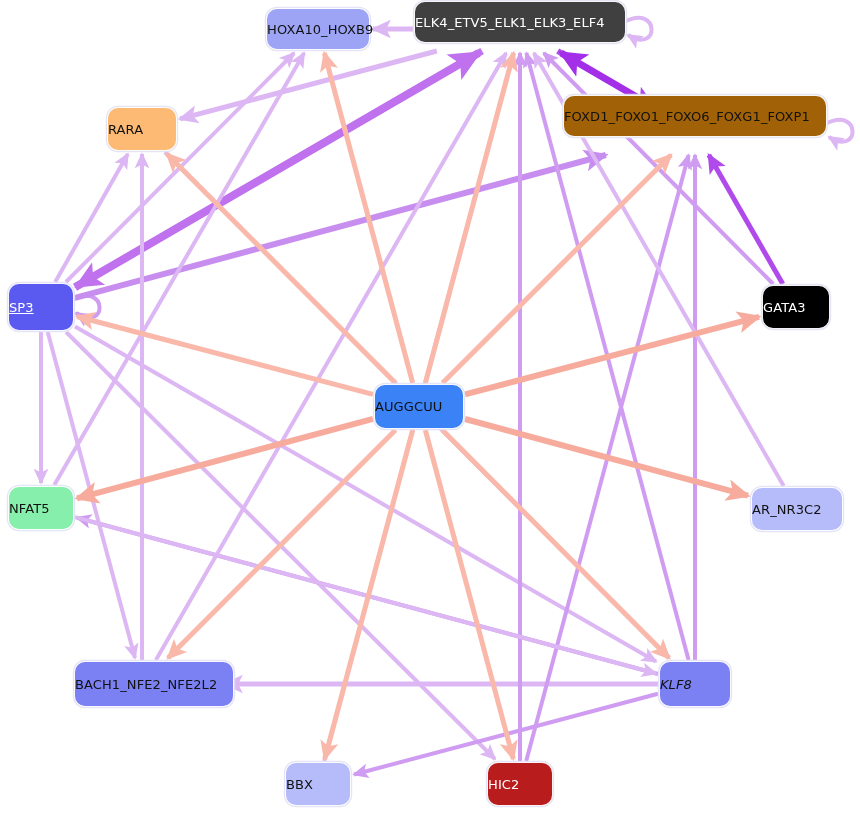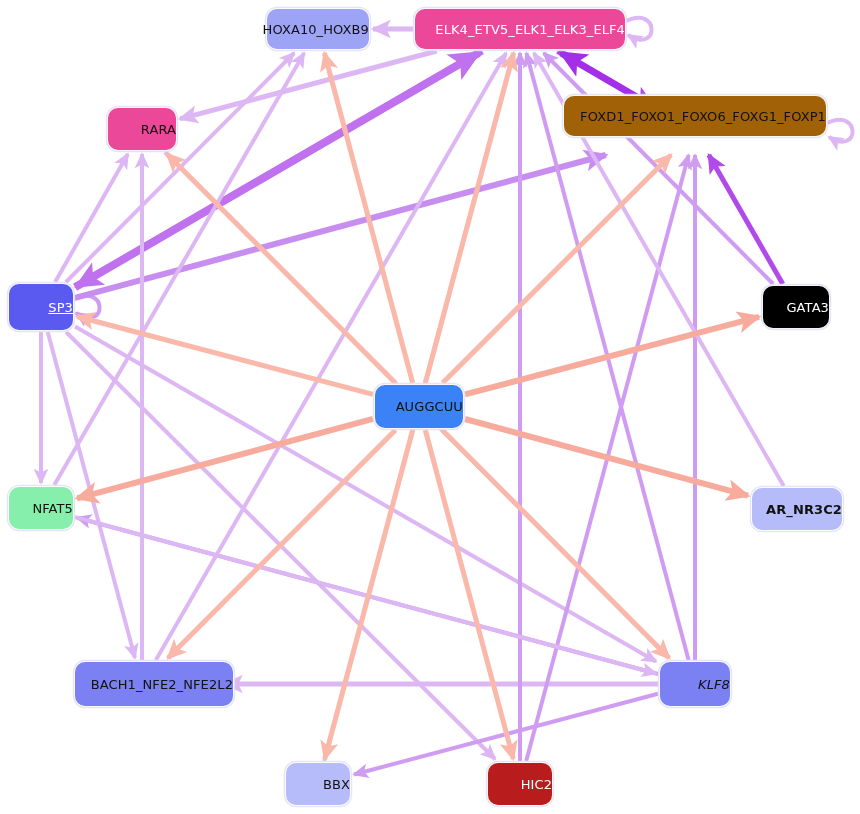--- a/index.html
+++ b/index.html
@@ -22,21 +22,21 @@
     left: 0;
     top: 0;
     width: 860px;
     height: 814px;
   }
   .node {
     position: absolute;
     box-sizing: border-box;
     display: flex;
     align-items: center;
-    justify-content: flex-end;
+    justify-content: flex-start;
     border-radius: 11px;
     border: 1.2px solid rgba(255,255,255,0.95);
     box-shadow: 0 0 0 1.2px rgba(225,225,245,0.9);
     font-size: 13px;
     letter-spacing: 0.1px;
     white-space: nowrap;
     z-index: 5;
     user-select: none;
   }
   .node-label {
@@ -204,42 +204,42 @@
         <path stroke="#f9b8a9" stroke-width="5" fill="none" stroke-linecap="butt" marker-end="url(#ah-f9b8a9)" d="M412.7,430.0 L324.7,759.0"></path>
       </g>
       <g>
         <path stroke="#f9b8a9" stroke-width="5" fill="none" stroke-linecap="butt" marker-end="url(#ah-f9b8a9)" d="M425.3,430.0 L513.3,759.0"></path>
       </g>
     </svg>
   <div id="node-layer">
       <div class="node" style="left: 266px; top: 8px; width: 104px; height: 42px; background: rgb(157, 164, 246); color: rgb(17, 17, 17);">
         <span class="node-label">HOXA10_HOXB9</span>
       </div>
-      <div class="node" style="left: 414px; top: 8px; width: 212px; height: 42px; background: #ec4899; color: rgb(255, 255, 255);">
+      <div class="node" style="left: 414px; top: 1px; width: 212px; height: 42px; background: #404040; color: rgb(255, 255, 255);">
         <span class="node-label">ELK4_ETV5_ELK1_ELK3_ELF4</span>
       </div>
-      <div class="node" style="left: 107px; top: 107px; width: 70px; height: 44px; background: #ec4899; color: rgb(17, 17, 17);">
+      <div class="node" style="left: 107px; top: 107px; width: 70px; height: 44px; background: #fdba74; color: rgb(17, 17, 17);">
         <span class="node-label">RARA</span>
       </div>
       <div class="node" style="left: 563px; top: 95px; width: 264px; height: 42px; background: #a16207; color: rgb(17, 17, 17);">
         <span class="node-label">FOXD1_FOXO1_FOXO6_FOXG1_FOXP1</span>
       </div>
       <div class="node" style="left: 8px; top: 283px; width: 66px; height: 48px; background: rgb(90, 90, 240); color: rgb(255, 255, 255); text-decoration: underline;">
         <span class="node-label">SP3</span>
       </div>
       <div class="node" style="left: 762px; top: 285px; width: 68px; height: 44px; background: #000000; color: rgb(255, 255, 255);">
         <span class="node-label">GATA3</span>
       </div>
       <div class="node" style="left: 374px; top: 384px; width: 90px; height: 45px; background: #3b82f6; color: rgb(17, 17, 17);">
         <span class="node-label">AUGGCUU</span>
       </div>
       <div class="node" style="left: 8px; top: 486px; width: 66px; height: 44px; background: #86efac; color: rgb(17, 17, 17);">
         <span class="node-label">NFAT5</span>
       </div>
-      <div class="node" style="left: 751px; top: 487px; width: 92px; height: 44px; background: rgb(182, 187, 250); color: rgb(17, 17, 17); font-weight: bold;">
+      <div class="node" style="left: 751px; top: 487px; width: 92px; height: 44px; background: rgb(182, 187, 250); color: rgb(17, 17, 17);">
         <span class="node-label">AR_NR3C2</span>
       </div>
       <div class="node" style="left: 74px; top: 661px; width: 160px; height: 46px; background: rgb(123, 128, 243); color: rgb(17, 17, 17);">
         <span class="node-label">BACH1_NFE2_NFE2L2</span>
       </div>
       <div class="node" style="left: 659px; top: 661px; width: 72px; height: 46px; background: rgb(123, 128, 243); color: rgb(17, 17, 17); font-style: italic;">
         <span class="node-label">KLF8</span>
       </div>
       <div class="node" style="left: 285px; top: 762px; width: 66px; height: 44px; background: rgb(182, 187, 250); color: rgb(17, 17, 17);">
         <span class="node-label">BBX</span>

